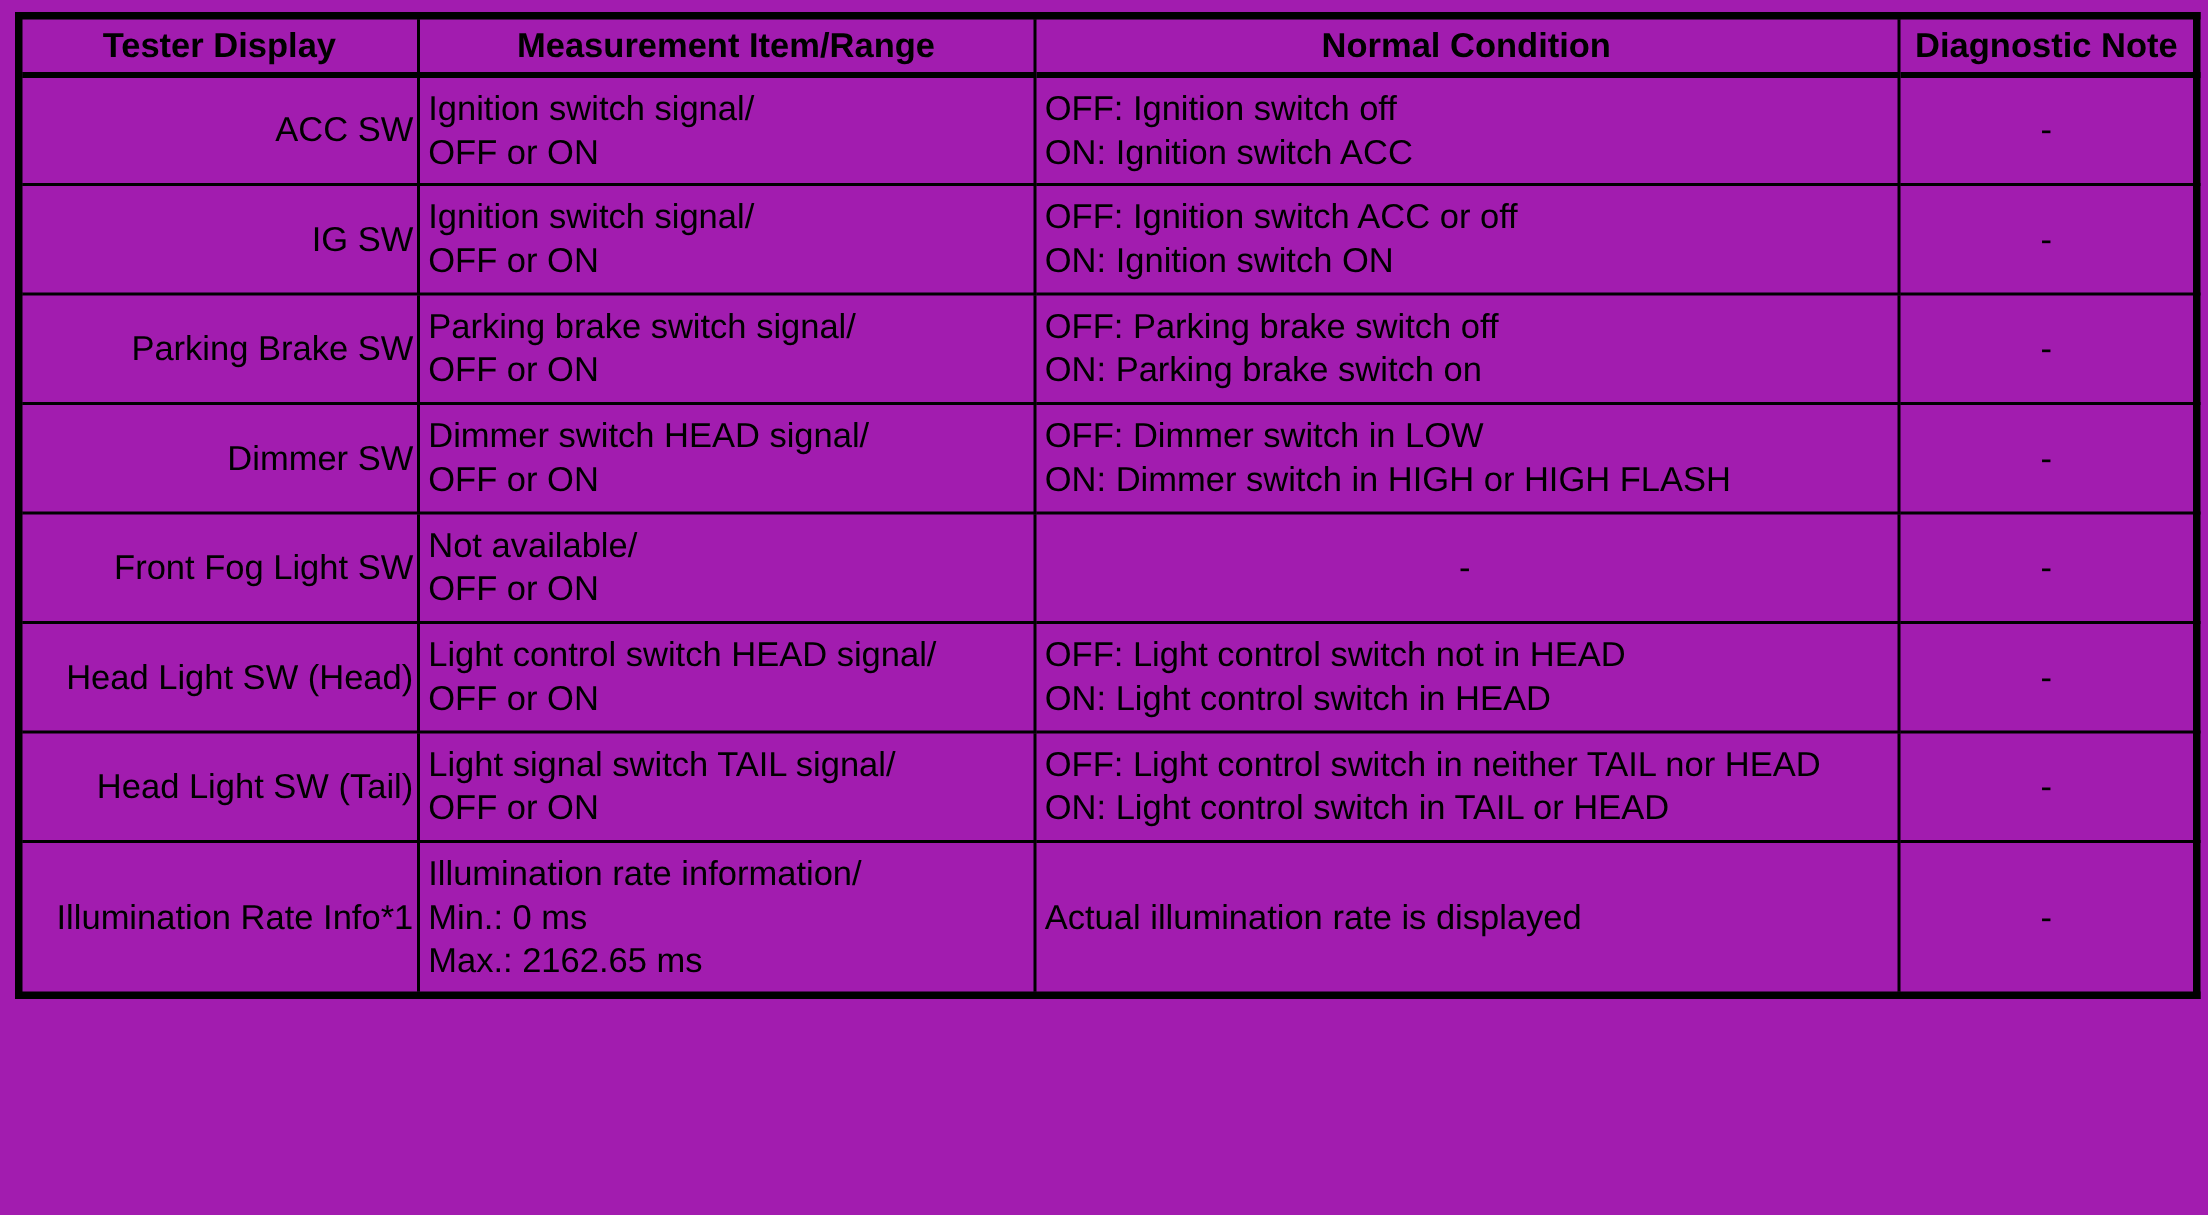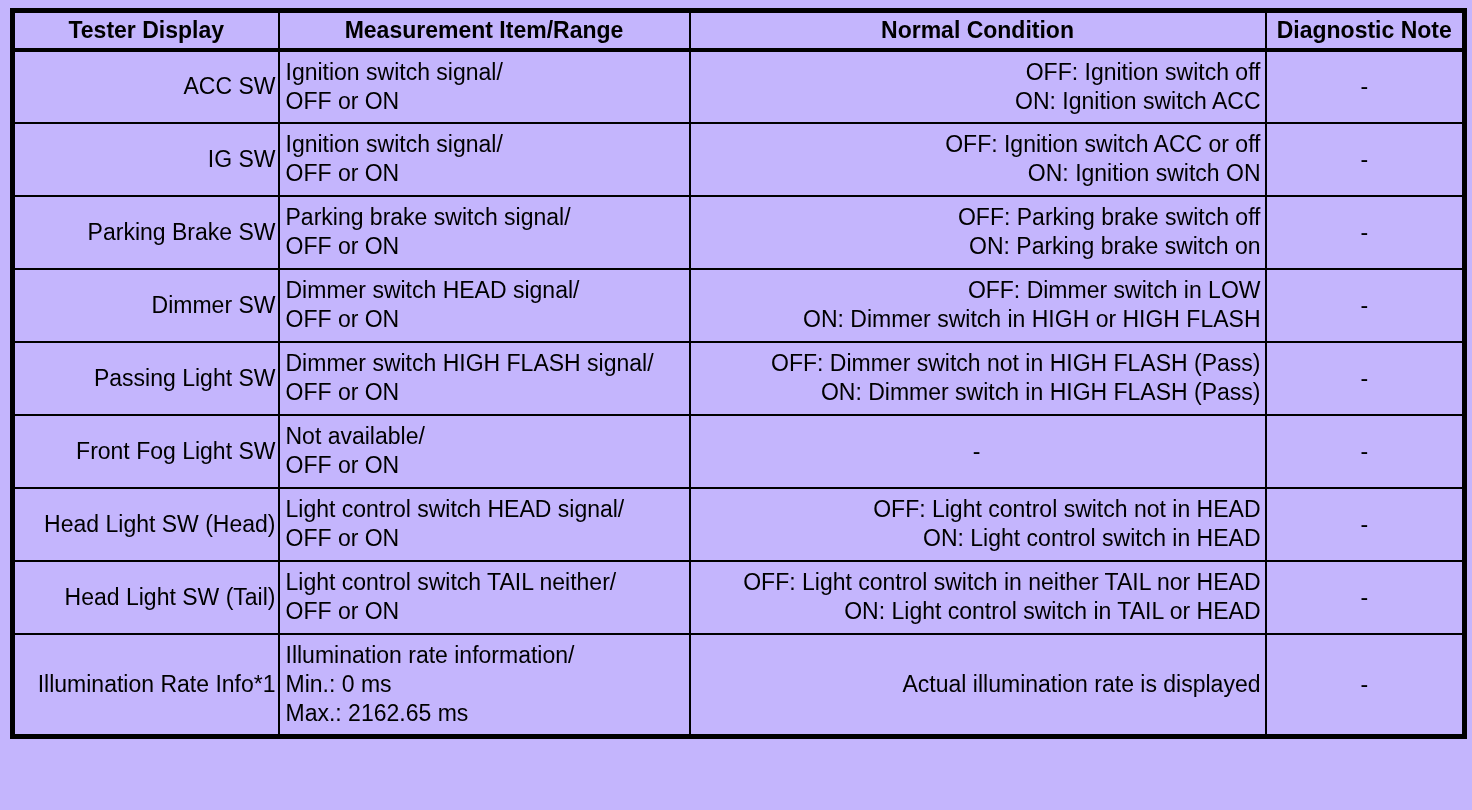--- a/index.html
+++ b/index.html
@@ -8,21 +8,21 @@
     padding: 0;
     background: #ffffff;
     width: 1472px;
     height: 810px;
     font-family: "Liberation Sans", "DejaVu Sans", sans-serif;
     color: #000000;
   }
   .page {
     width: 1472px;
     height: 810px;
-    background: #c4b5fd;
+    background: #a21caf;
     padding: 8px 10px;
   }
   table.data-table {
     border-collapse: collapse;
     table-layout: fixed;
     width: 1452px;
     border: 5px solid #000000;
     font-size: 23px;
     line-height: 29px;
   }
@@ -49,21 +49,21 @@
   td.col-display {
     text-align: right;
     padding: 2px 2px;
   }
   td.col-measure {
     text-align: left;
     padding: 2px 4px 2px 6px;
     white-space: pre-line;
   }
   td.col-condition {
-    text-align: right;
+    text-align: left;
     padding: 2px 4px 2px 6px;
     white-space: pre-line;
   }
   td.col-condition.center { text-align: center; padding-left: 2px; }
   td.col-note {
     text-align: center;
     padding: 2px 2px;
   }
 </style>
 </head>
@@ -115,28 +115,20 @@
 
   <tr>
     <td class="col-display">Dimmer SW</td>
     <td class="col-measure">Dimmer switch HEAD signal/
 OFF or ON</td>
     <td class="col-condition">OFF: Dimmer switch in LOW
 ON: Dimmer switch in HIGH or HIGH FLASH</td>
     <td class="col-note">-</td>
   </tr>
 
-  <tr>
-    <td class="col-display">Passing Light SW</td>
-    <td class="col-measure">Dimmer switch HIGH FLASH signal/
-OFF or ON</td>
-    <td class="col-condition">OFF: Dimmer switch not in HIGH FLASH (Pass)
-ON: Dimmer switch in HIGH FLASH (Pass)</td>
-    <td class="col-note">-</td>
-  </tr>
 
   <tr>
     <td class="col-display">Front Fog Light SW</td>
     <td class="col-measure">Not available/
 OFF or ON</td>
     <td class="col-condition center">-</td>
     <td class="col-note">-</td>
   </tr>
 
 
@@ -144,21 +136,21 @@
     <td class="col-display">Head Light SW (Head)</td>
     <td class="col-measure">Light control switch HEAD signal/
 OFF or ON</td>
     <td class="col-condition">OFF: Light control switch not in HEAD
 ON: Light control switch in HEAD</td>
     <td class="col-note">-</td>
   </tr>
 
   <tr>
     <td class="col-display">Head Light SW (Tail)</td>
-    <td class="col-measure">Light control switch TAIL neither/
+    <td class="col-measure">Light signal switch TAIL signal/
 OFF or ON</td>
     <td class="col-condition">OFF: Light control switch in neither TAIL nor HEAD
 ON: Light control switch in TAIL or HEAD</td>
     <td class="col-note">-</td>
   </tr>
 
   <tr>
     <td class="col-display">Illumination Rate Info*1</td>
     <td class="col-measure">Illumination rate information/
 Min.: 0 ms

